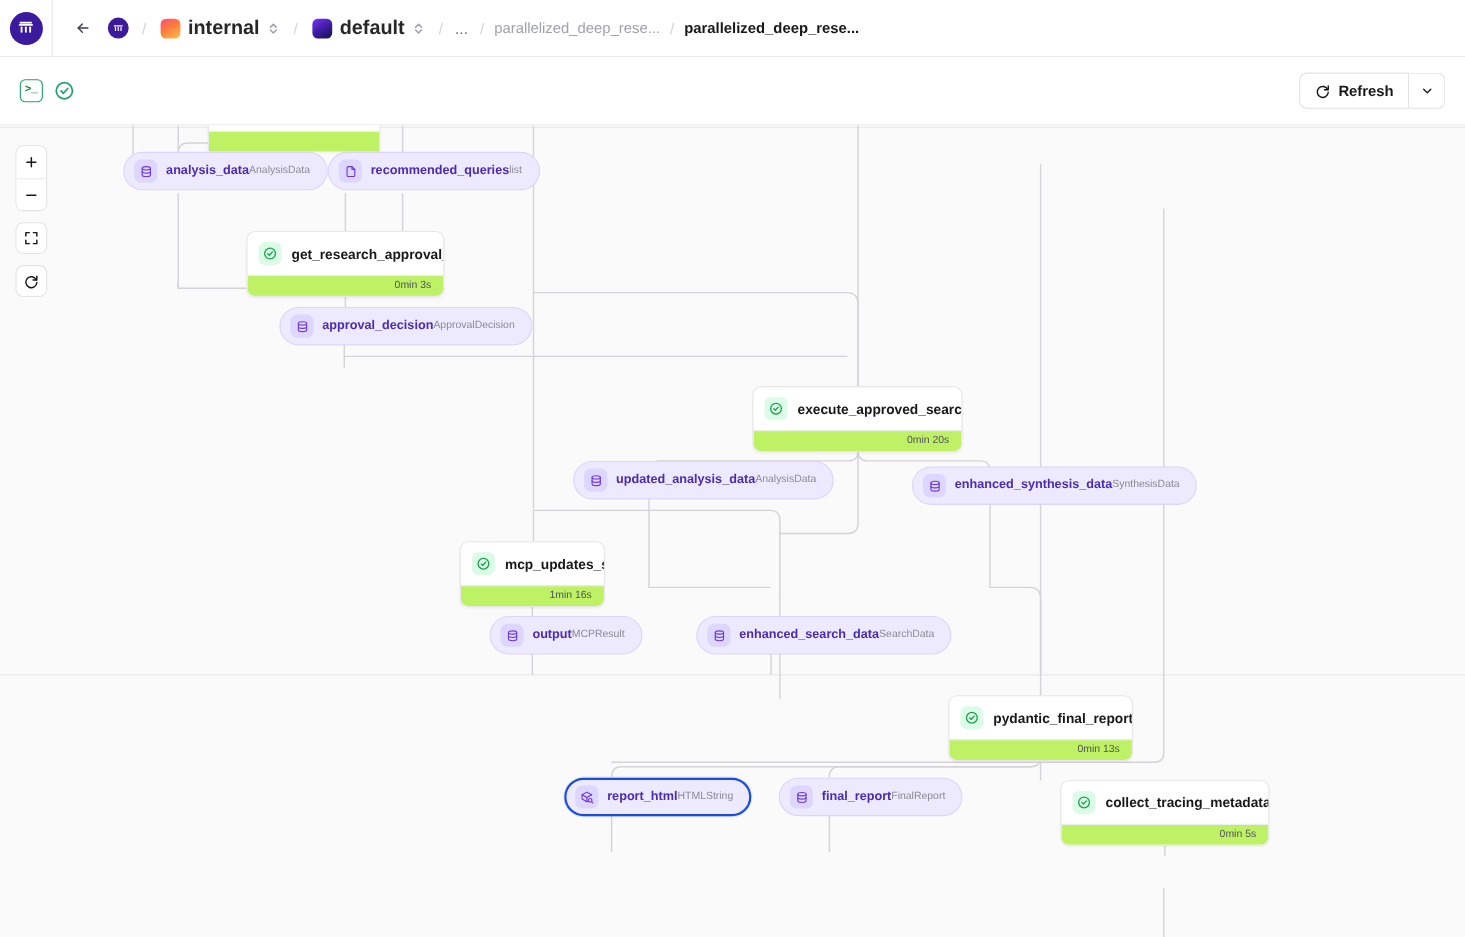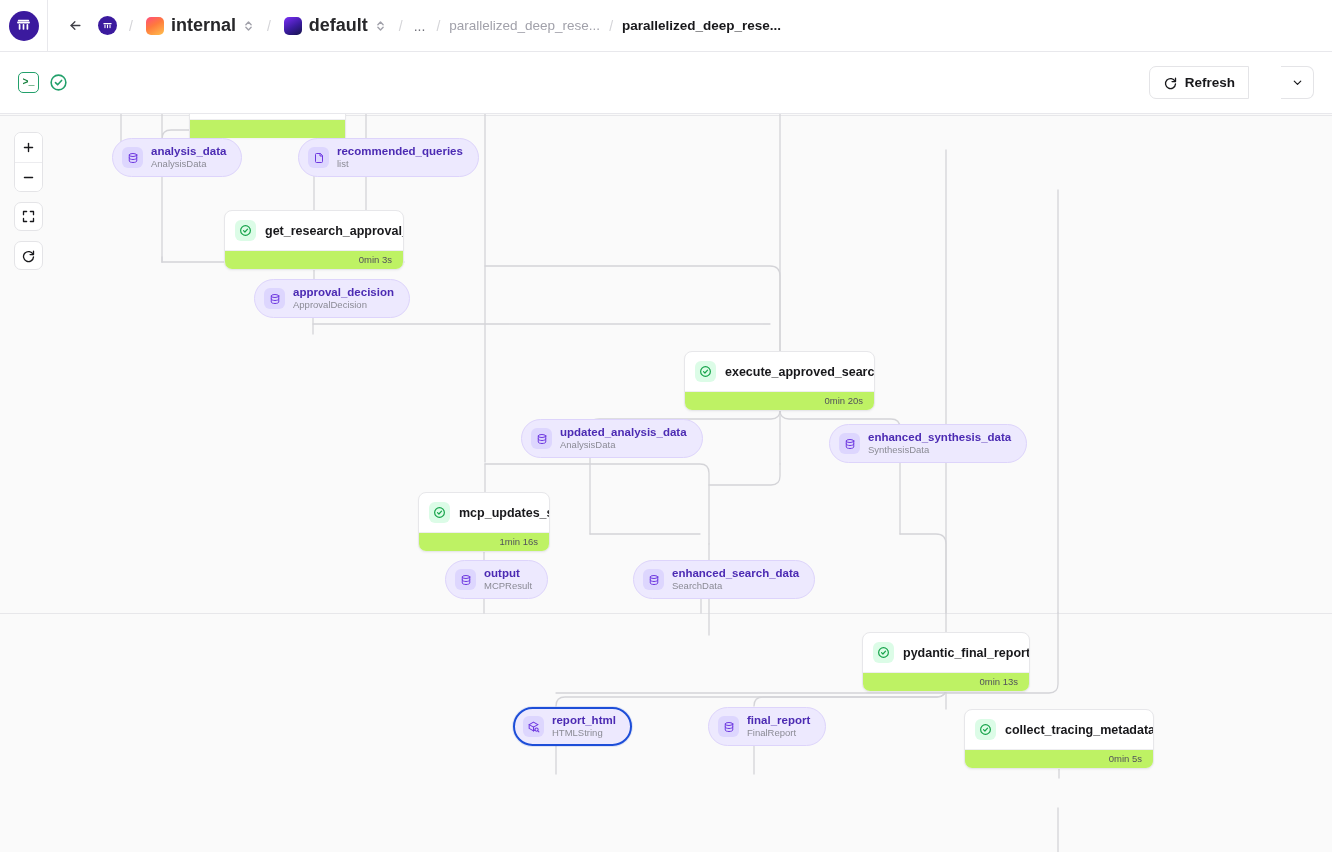--- a/index.html
+++ b/index.html
@@ -72,21 +72,21 @@
     display: flex; align-items: center; justify-content: center;
     font-size: 10px; font-weight: 700; flex: none;
     font-family: "Liberation Mono", monospace;
   }
   .run-title {
     font-size: 21.5px; font-weight: 700; color: #18181b;
     margin-left: 11px; letter-spacing: -0.2px; white-space: nowrap;
   }
   .ok-circle { margin-left: 10px; display:flex; align-items:center; }
   .header-right { margin-left: auto; display: flex; align-items: center; }
-  .refresh-group { display: flex; align-items: stretch; gap: 32px; }
+  .refresh-group { display: flex; align-items: stretch; }
   .refresh-btn {
     height: 33px; display: flex; align-items: center; gap: 7px;
     padding: 0 13px; border: 1px solid #e4e4e7; background: #fff;
     border-radius: 7px 0 0 7px; font-size: 13.5px; font-weight: 700;
     color: #18181b; cursor: pointer;
   }
   .refresh-caret {
     height: 33px; width: 33px; display:flex; align-items:center; justify-content:center;
     border: 1px solid #e4e4e7; border-left: none; background: #fff;
     border-radius: 0 7px 7px 0; cursor: pointer;
@@ -135,21 +135,21 @@
   .artifact.selected {
     border: 2px solid #1d4ed8; background: #ede9fe;
     box-shadow: 0 0 0 1px rgba(29,78,216,.12);
     padding: 5px 14px 5px 8px;
   }
   .art-ico {
     width: 21px; height: 21px; border-radius: 6px;
     background: #ddd6fe; color: #6d37e0;
     display: flex; align-items: center; justify-content: center; flex: none;
   }
-  .art-txt { display: flex; flex-direction: column; line-height: 1.15; }
+  .art-txt { display: flex; flex-direction: row; line-height: 1.15; }
   .art-name { font-size: 11.5px; font-weight: 700; color: #4c2bb3; }
   .art-type { font-size: 9.5px; color: #8b8b95; margin-top: 1px; }
 
   
   .step {
     background: #ffffff; border: 1px solid #e7e7ea; border-radius: 8px;
     overflow: hidden; cursor: pointer; white-space: nowrap;
     box-shadow: 0 1px 2px rgba(16,24,40,0.04);
   }
   .step-head { display: flex; align-items: center; gap: 9px; padding: 9px 14px 9px 10px; }

